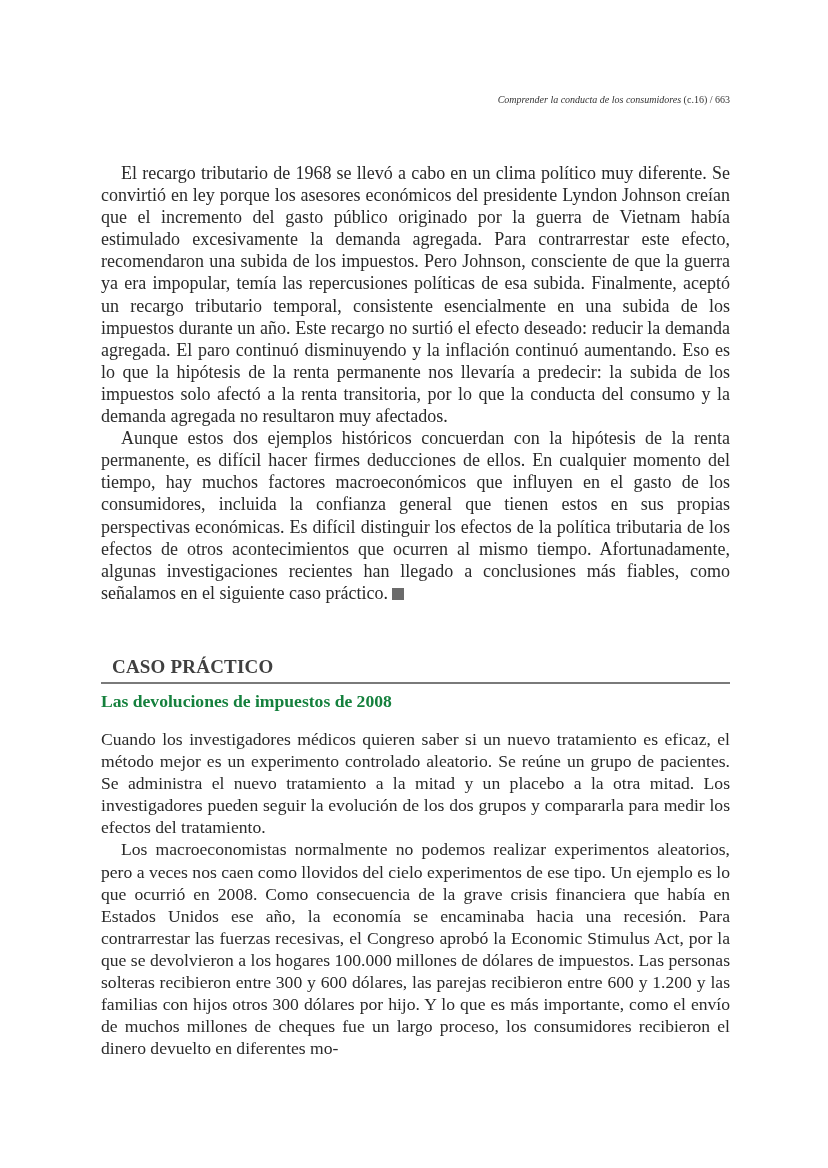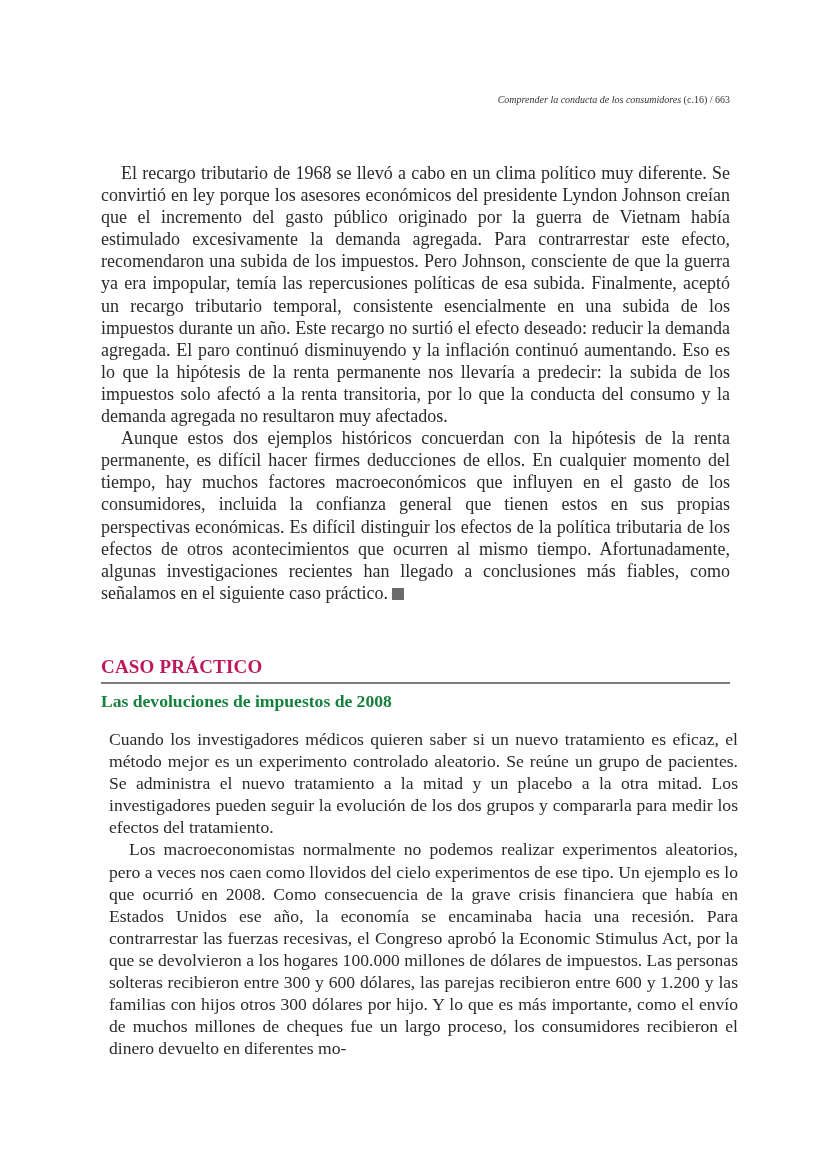--- a/index.html
+++ b/index.html
@@ -5,24 +5,24 @@
   html, body { margin: 0; padding: 0; background: #ffffff; }
   body { width: 828px; height: 1168px; position: relative; overflow: hidden;
          font-family: "Liberation Serif", "DejaVu Serif", serif; color: #2a2a2a; }
   .page { position: absolute; left: 101px; top: 0; width: 629px; }
   .running-head { position: absolute; top: 94px; right: 0; font-size: 10px; color: #333; white-space: nowrap; }
   .running-head .it { font-style: italic; }
   .body-text { position: absolute; top: 146px; left: 0; width: 629px; font-size: 18px; line-height: 22.1px; text-align: justify; margin-top: 16px; }
   .body-text p { margin: 0; text-indent: 20px; }
   .endmark { display: inline-block; width: 12px; height: 12px; background: #6b6b6b; vertical-align: -1px; margin-left: 4px; }
   .case-head { position: absolute; top: 656px; left: 0; width: 629px; }
-  .case-label { font-size: 19px; font-weight: bold; color: #be185d; letter-spacing: 0.2px; line-height: 22px; }
+  .case-label { font-size: 19px; font-weight: bold; color: #404040; letter-spacing: 0.2px; line-height: 22px; margin-left: 11px; }
   .case-rule { height: 2px; background: #7a7a7a; margin-top: 4px; }
   .case-title { font-size: 17.6px; font-weight: bold; color: #15803d; margin-top: 6px; line-height: 22px; }
-  .case-text { position: absolute; top: 728px; left: 8px; width: 629px; font-size: 17.6px; line-height: 22.1px; text-align: justify; }
+  .case-text { position: absolute; top: 728px; left: 0; width: 629px; font-size: 17.6px; line-height: 22.1px; text-align: justify; }
   .case-text p { margin: 0; }
   .case-text p.indent { text-indent: 20px; }
 </style>
 </head>
 <body>
 
 <div class="page">
 
   <div class="running-head">
     <span class="it">Comprender la conducta de los consumidores</span>

